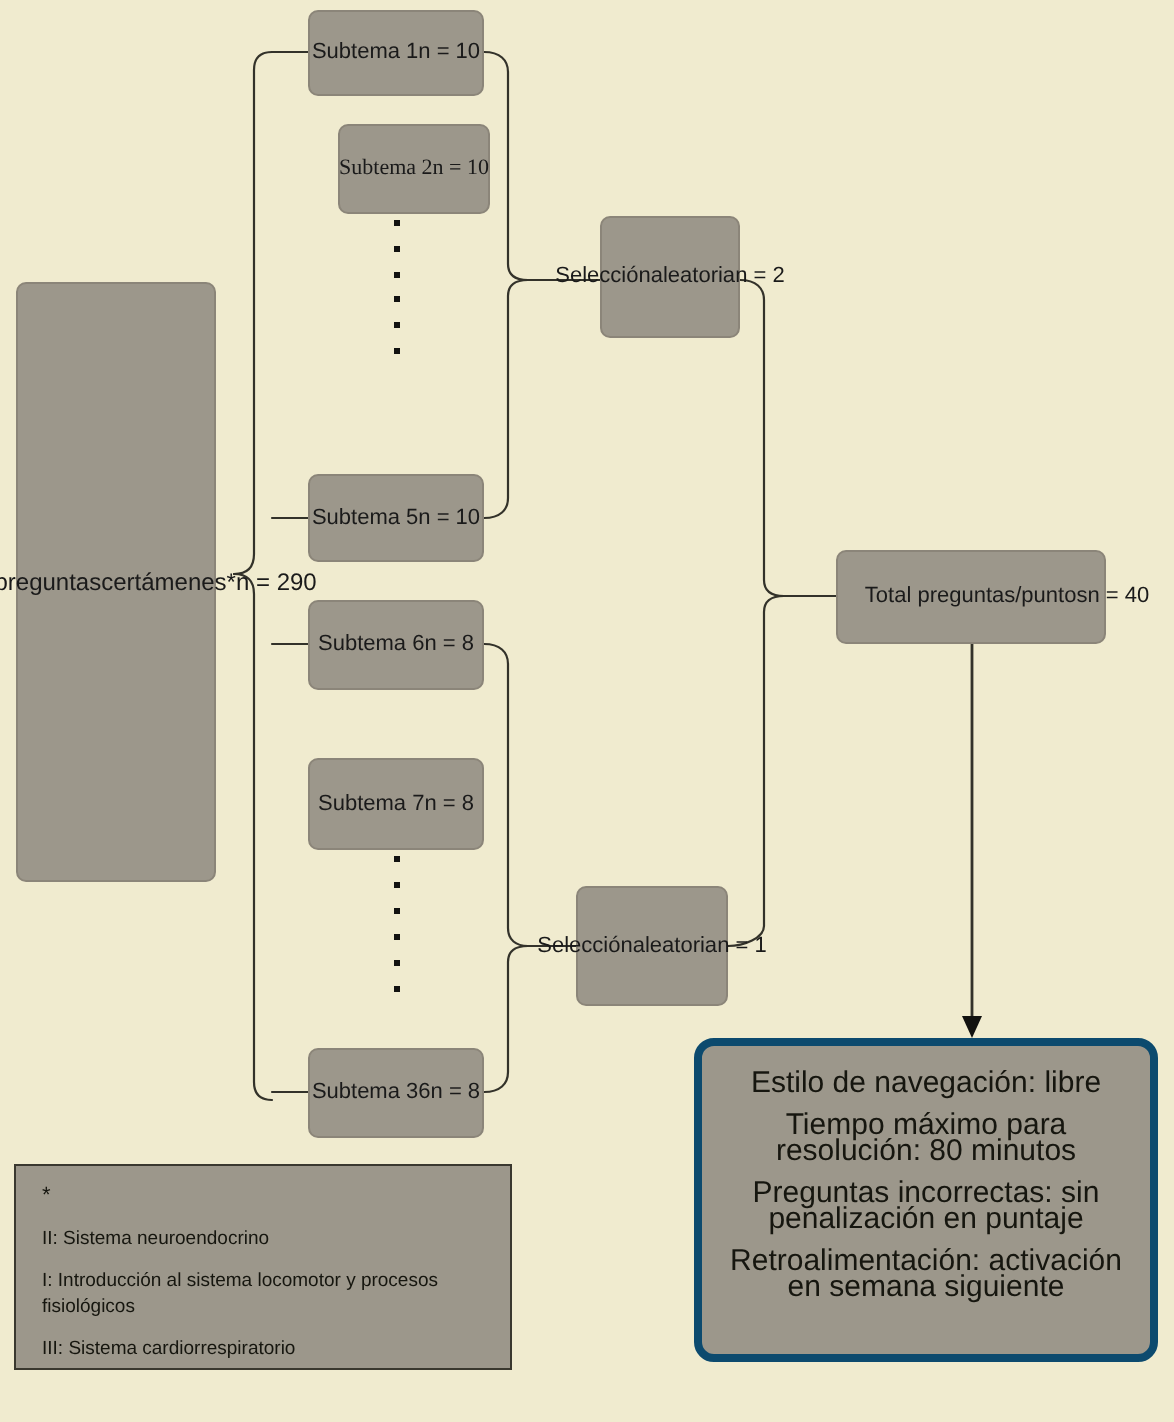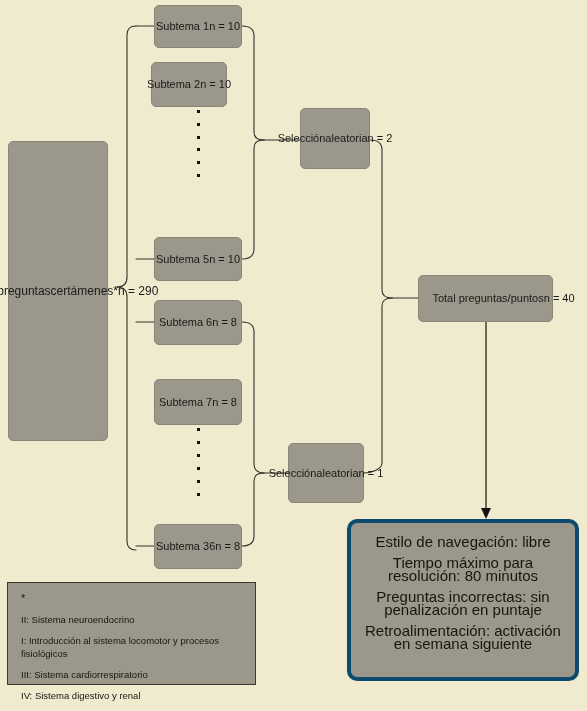--- a/index.html
+++ b/index.html
@@ -131,21 +131,21 @@
     <span class="line">preguntas</span>
     <span class="line">certámenes*</span>
     <span class="line">n = 290</span>
   </div>
 
   <div class="node" style="left:154px; top:5px; width:88px; height:43px;">
     <span class="line">Subtema 1</span>
     <span class="line">n = 10</span>
   </div>
 
-  <div class="node" style="left:151px; top:62px; width:76px; height:45px;">
+  <div class="node" style="left:169px; top:62px; width:76px; height:45px;font-family:Liberation Serif, serif;">
     <span class="line">Subtema 2</span>
     <span class="line">n = 10</span>
   </div>
 
   <div class="dots" style="left:196px; top:110px; width:4px; height:67px;">
     <i></i>
     <i></i>
     <i></i>
     <i></i>
     <i></i>
@@ -203,16 +203,15 @@
     <div class="iitem">Tiempo máximo para resolución: 80 minutos</div>
     <div class="iitem">Preguntas incorrectas: sin penalización en puntaje</div>
     <div class="iitem">Retroalimentación: activación en semana siguiente</div>
   </div>
 
   <div class="legendbox" style="left:7px; top:582px; width:249px; height:103px;">
     <div class="star">*</div>
     <div class="litem">II: Sistema neuroendocrino</div>
     <div class="litem">I: Introducción al sistema locomotor y procesos fisiológicos</div>
     <div class="litem">III: Sistema cardiorrespiratorio</div>
-    <div class="litem">IV: Sistema digestivo y renal</div>
   </div>
 
 </div>
 
 </body></html>

